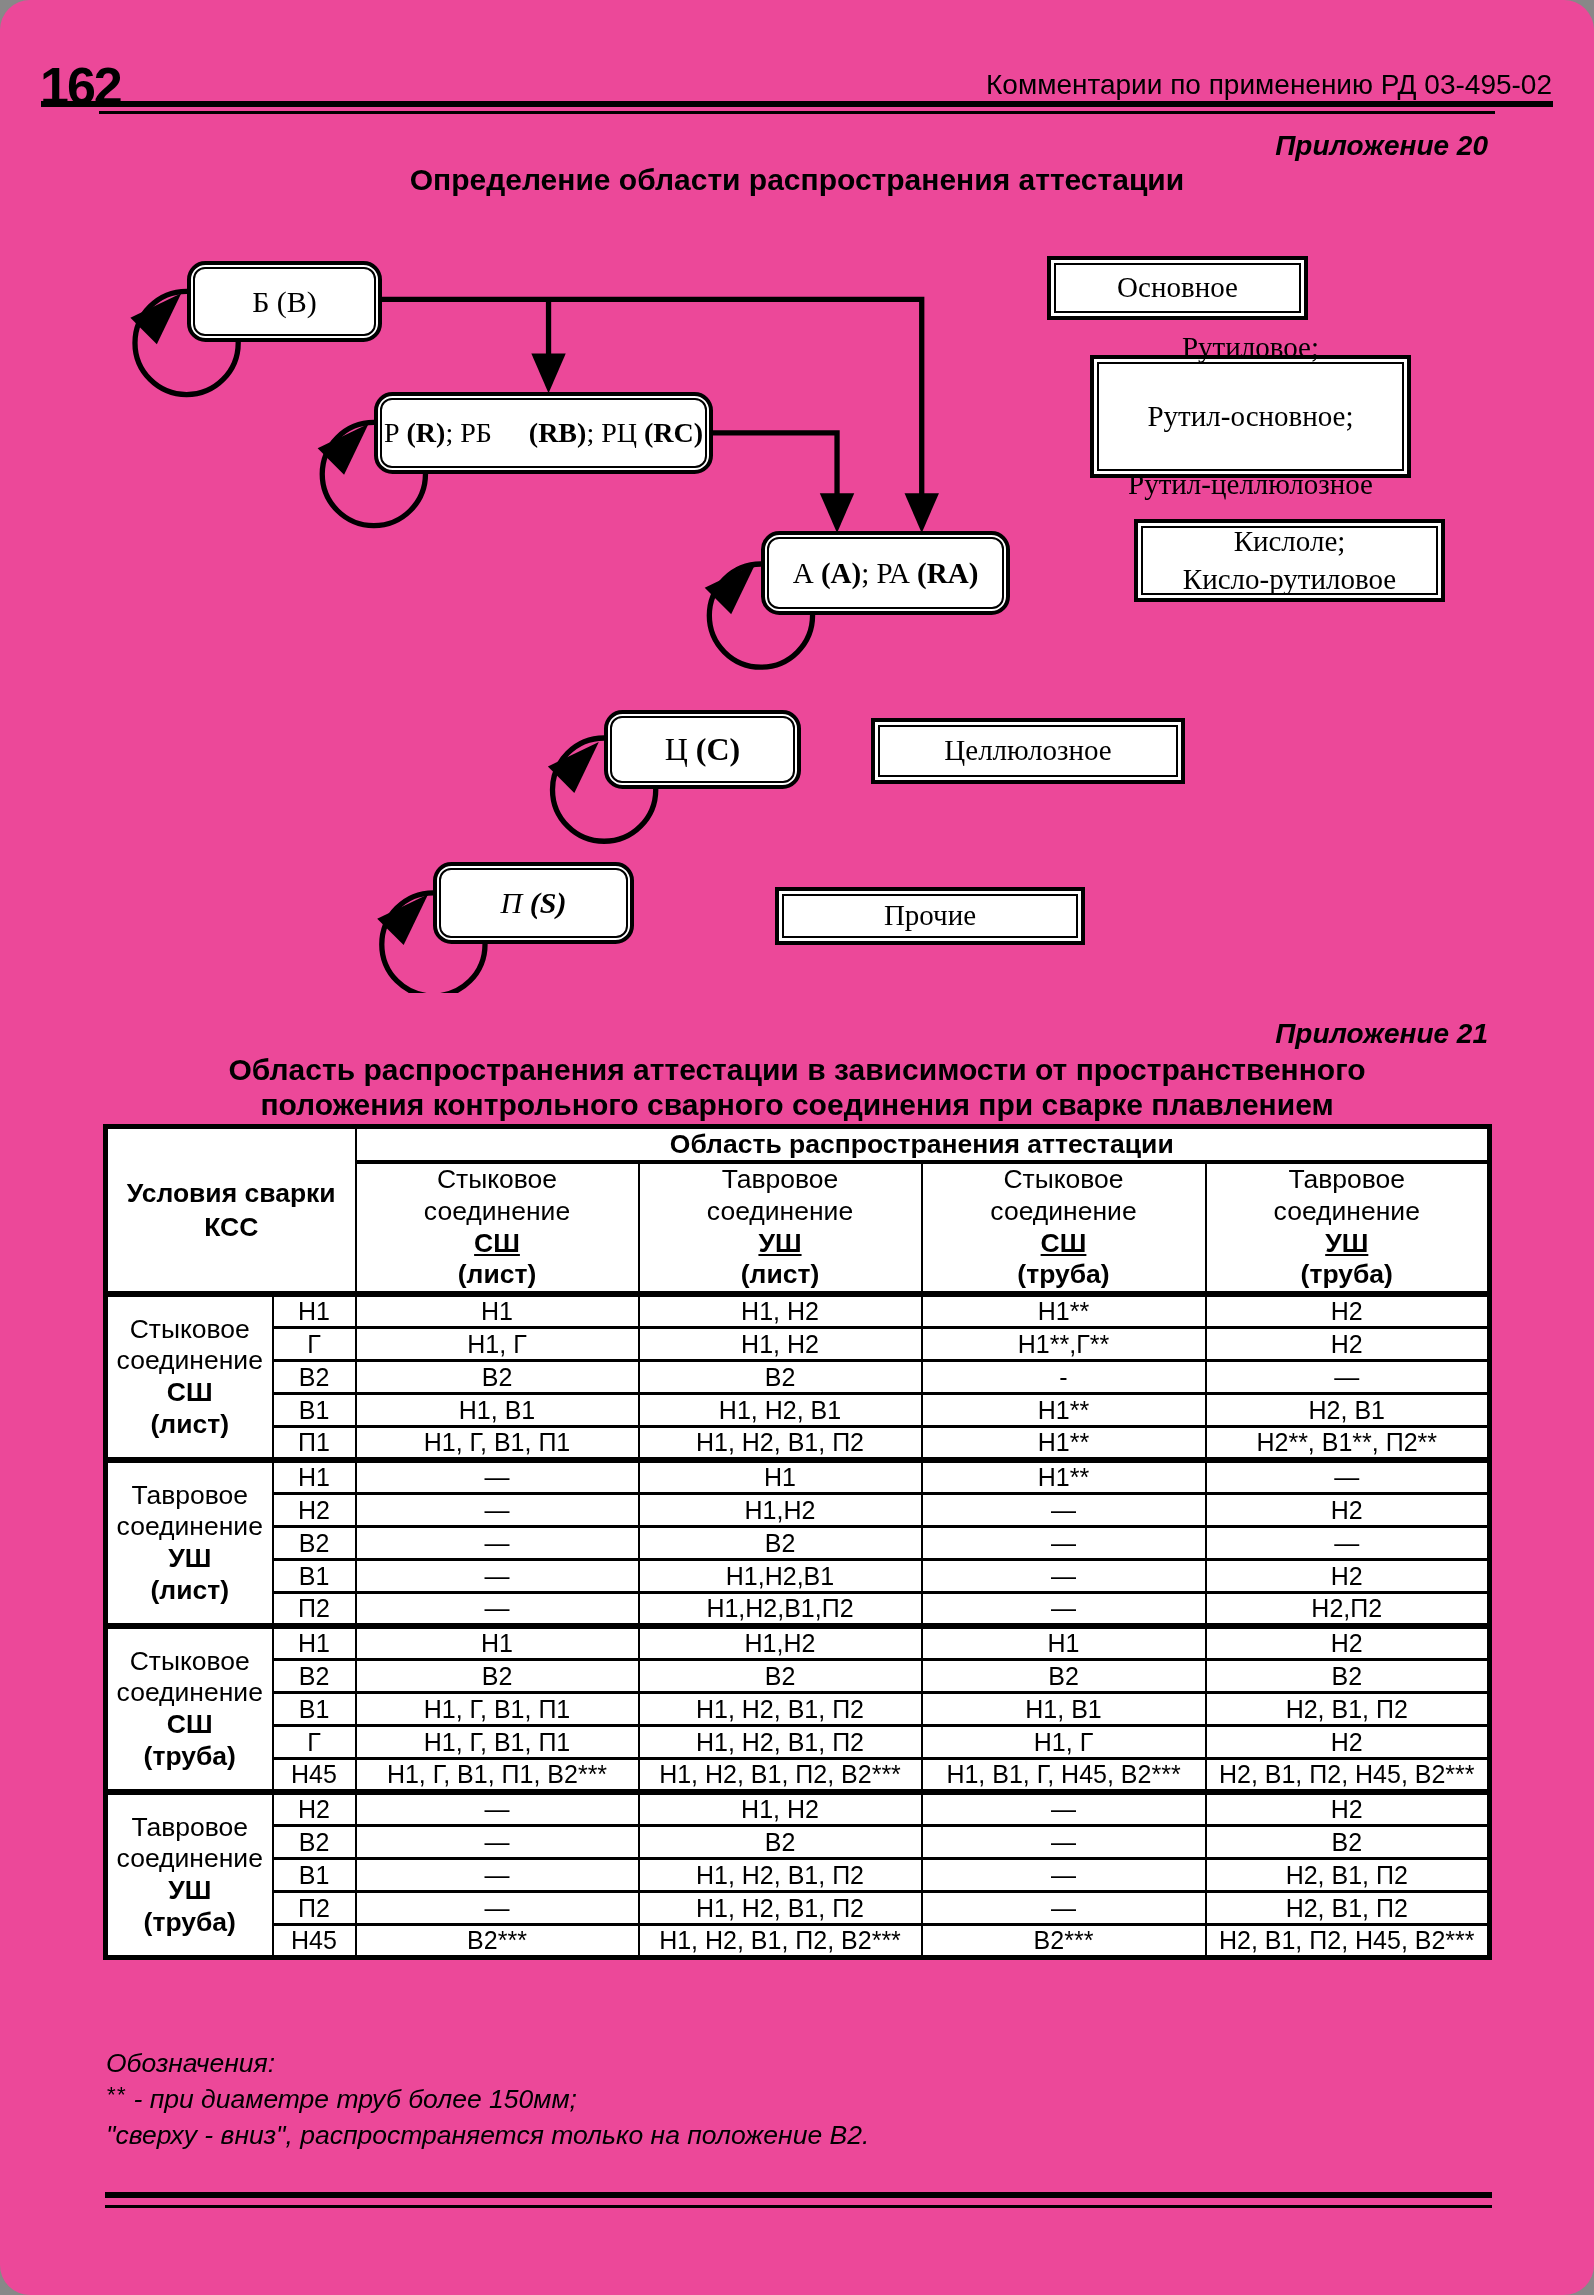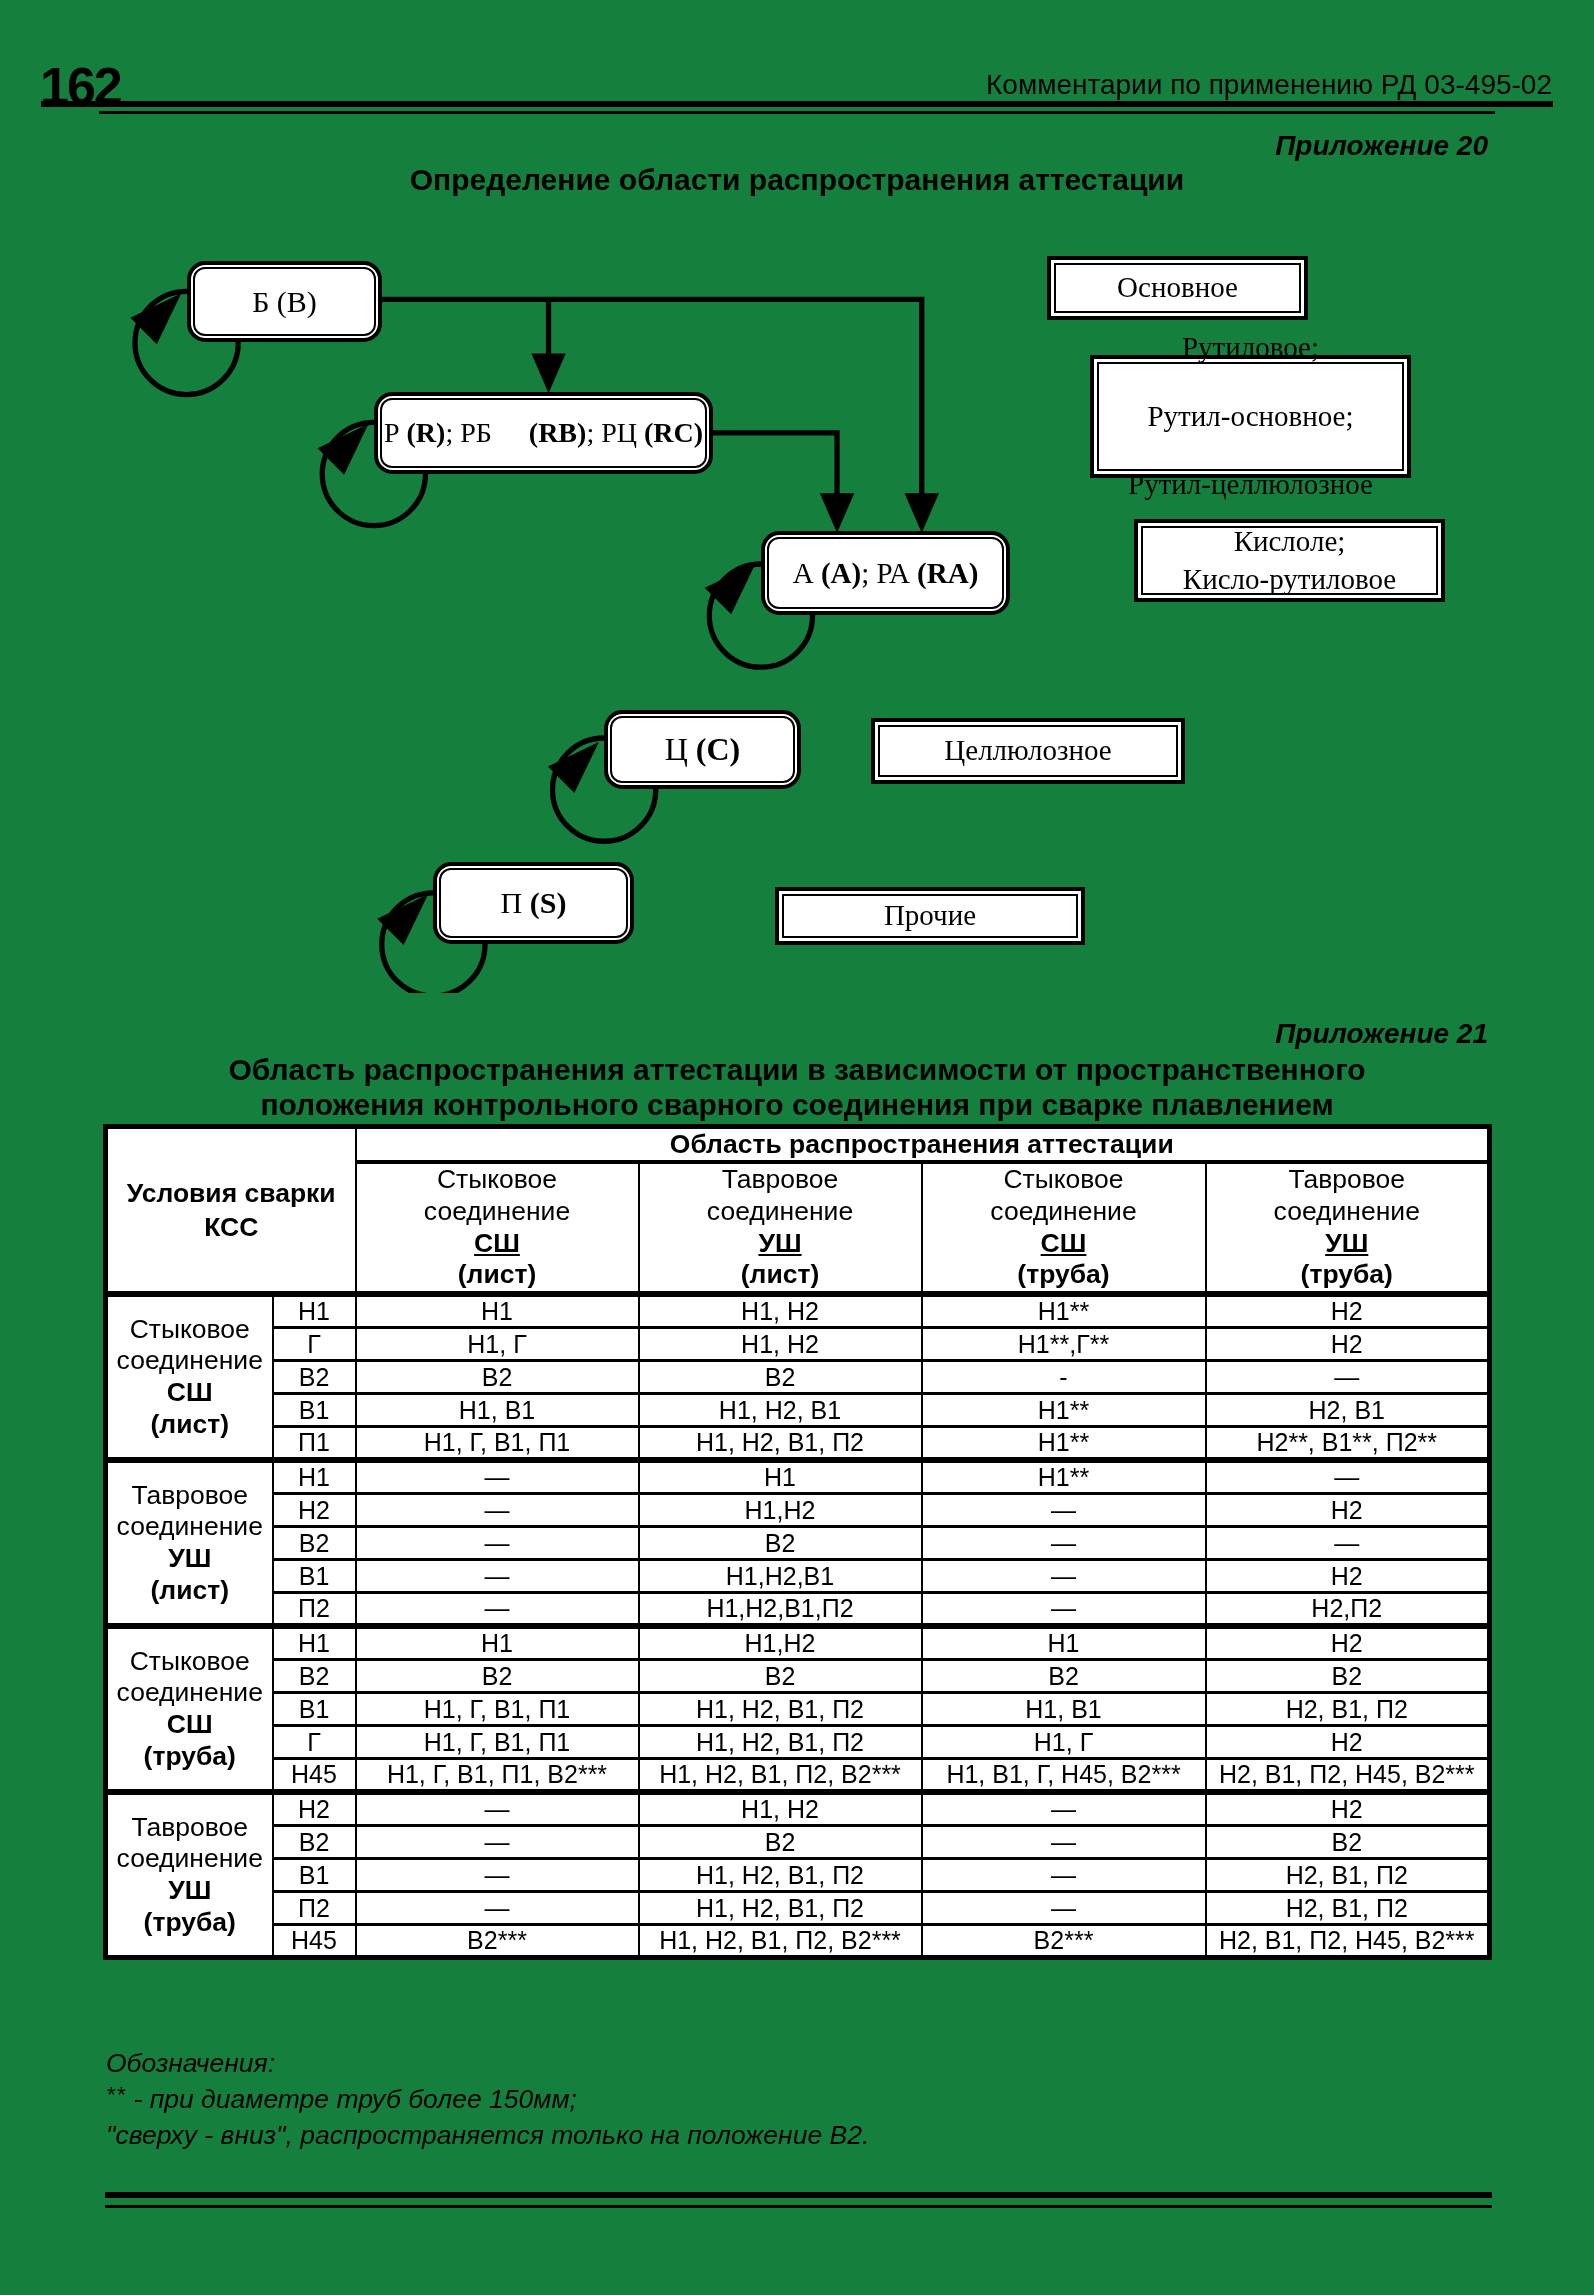--- a/index.html
+++ b/index.html
@@ -1,18 +1,18 @@
 <!DOCTYPE html>
 <html style="font-size:10.6px"><head>
 <meta charset="utf-8">
 <style>
   html,body{margin:0;padding:0;background:#888;}
   .page{
-    position:relative;width:1594px;height:2295px;background:#15803d;color:#000;
-    font-family:"Liberation Sans",sans-serif;overflow:hidden;margin:0 auto;
+    position:relative;width:1594px;height:2295px;background:#ec4899;color:#000;
+    font-family:"Liberation Sans",sans-serif;overflow:hidden;margin:0 auto;border-radius:30px;
   }
   
   .page-number{position:absolute;left:40px;top:56px;font-size:52px;font-weight:bold;letter-spacing:-2px;}
   .header-right{position:absolute;right:42px;top:69px;font-size:28px;}
   .rule-top-1{position:absolute;left:41px;right:41px;top:101px;height:6px;background:#000;}
   .rule-top-2{position:absolute;left:99px;right:99px;top:111px;height:2.6px;background:#000;}
   
   .appendix-label{position:absolute;right:106px;font-size:28px;font-weight:bold;font-style:italic;}
   #appendix20-label{top:130px;}
   #appendix21-label{top:1018px;}
@@ -101,21 +101,21 @@
         <div class="flow-box-label" style="font-size: 28px;"><span>Р </span><span style="font-weight: bold;">(R)</span><span>; РБ </span><span style="font-weight: bold; margin-left: 30px;">(RB)</span><span>; РЦ </span><span style="font-weight: bold;">(RC)</span></div>
       </div>
       <div class="flow-box" style="left: 761px; top: 531px; width: 249px; height: 84px;">
         <div class="flow-box-inner"></div>
         <div class="flow-box-label" style="font-size: 29px;"><span>А </span><span style="font-weight: bold;">(А)</span><span>; РА </span><span style="font-weight: bold;">(RA)</span></div>
       </div>
       <div class="flow-box" style="left: 604px; top: 710px; width: 197px; height: 79px;">
         <div class="flow-box-inner"></div>
         <div class="flow-box-label" style="font-size: 32px;"><span>Ц </span><span style="font-weight: bold;">(С)</span></div>
       </div>
-      <div class="flow-box" style="left: 433px; top: 862px; width: 201px; height: 82px;">
+      <div class="flow-box" style="left: 433px; top: 862px; width: 201px; height: 82px; font-style: italic;">
         <div class="flow-box-inner"></div>
         <div class="flow-box-label" style="font-size: 30px;"><span>П </span><span style="font-weight: bold;">(S)</span></div>
       </div>
     </div>
   <div id="legend-boxes">
       <div class="legend-box" style="left: 1047px; top: 256px; width: 261px; height: 64px;">
         <div class="legend-inner"></div>
         <div class="legend-line">Основное</div>
       </div>
       <div class="legend-box" style="left: 1090px; top: 355px; width: 321px; height: 123px; gap: 31px;">

